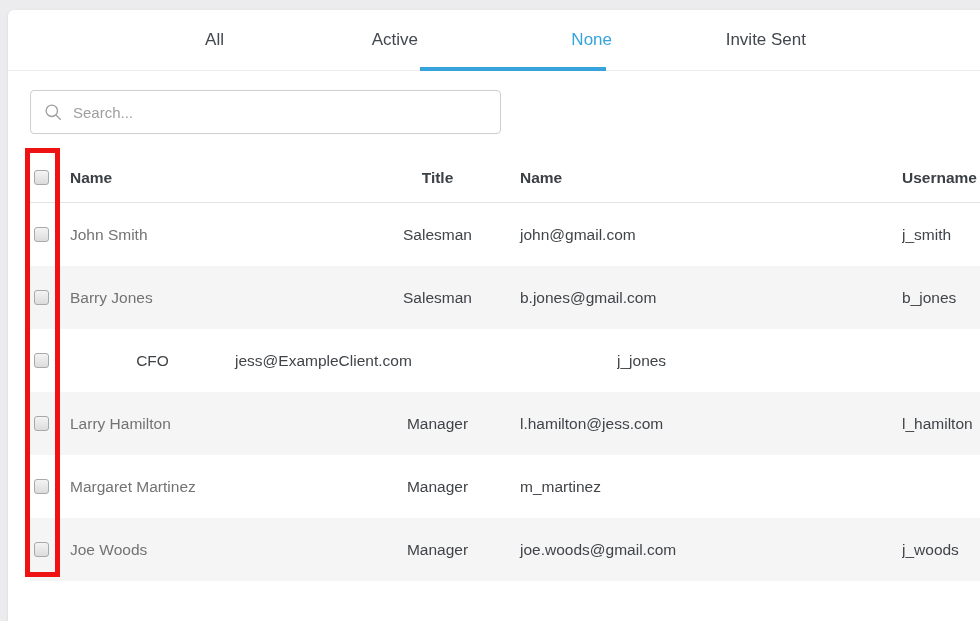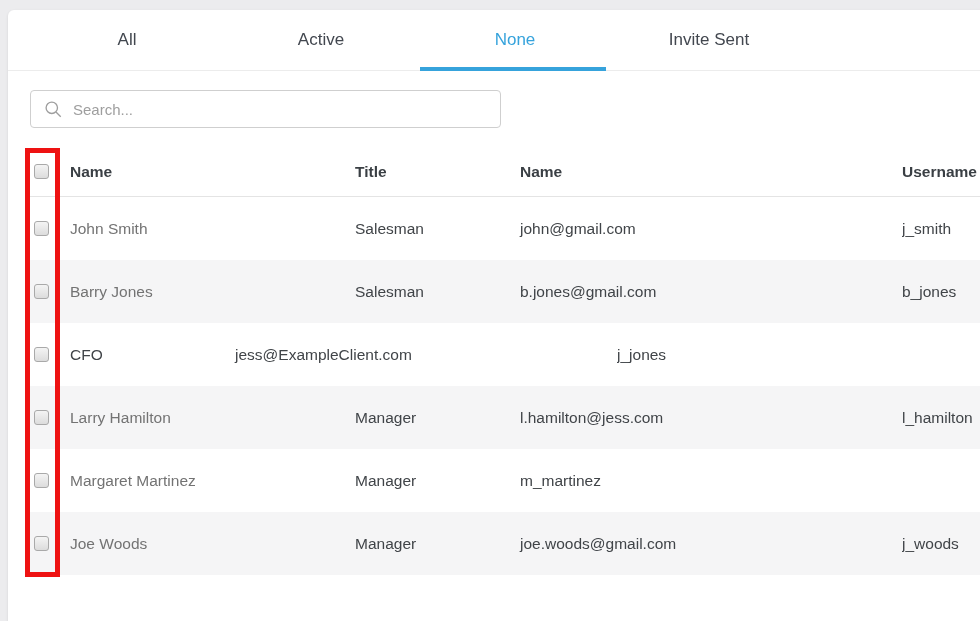--- a/index.html
+++ b/index.html
@@ -19,37 +19,37 @@
   }
   
   .tabbar {
     display:flex;
     height:61px;
     border-bottom:1px solid #ececec;
     padding-left:22px;
   }
   .tab {
     width:194px;
-    text-align:center;
+    text-align:right;
     line-height:59px;
     font-size:17px;
     color:#42474f;
     cursor:pointer;
     position:relative;
   }
   .tab.active { color:#36a3dc; }
   .tab.active::after {
     content:"";
     position:absolute; left:2px; right:6px; bottom:-1px;
     height:4px; background:#36a3dc;
   }
   
   .content { padding:19px 0 0 22px; }
   .searchbox {
-    width:471px; height:38px;
+    width:471px; height:44px;
     border:1px solid #cfcfcf;
     border-radius:4px;
     background:#fff;
     display:flex; align-items:center;
   }
   .searchbox svg { margin:0 10px 0 13px; flex:none; }
   .searchbox input {
     border:none; outline:none;
     font-size:15px; color:#404448;
     font-family:"Liberation Sans", sans-serif;
@@ -66,21 +66,21 @@
   }
   .urow {
     display:flex; align-items:center;
     height:63px;
     font-size:15.5px; color:#404448;
     background:#ffffff;
   }
   .urow.alt { background:#f5f5f6; }
   .c-check { width:40px; padding-left:4px; display:flex; align-items:center; }
   .c-name  { width:285px; }
-  .c-title { width:165px; }
+  .c-title { width:165px;text-align:center; }
   .c-email { width:382px; }
   .c-user  { width:200px; white-space:nowrap; overflow:hidden; }
   .name-link { color:#737373; cursor:pointer; }
   .checkbox {
     width:15px; height:15px;
     border:1px solid #a9a9a9;
     border-radius:3px;
     background:linear-gradient(#f4f4f4,#dcdcdc);
     display:inline-block;
     cursor:pointer;

